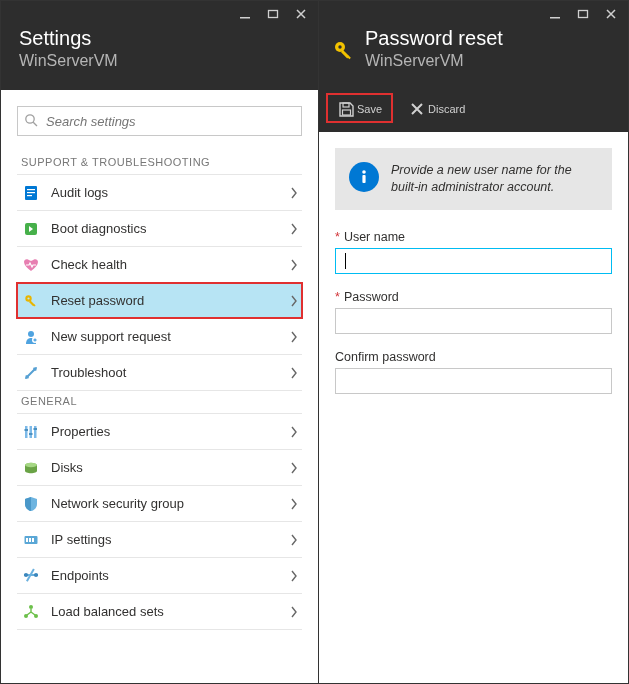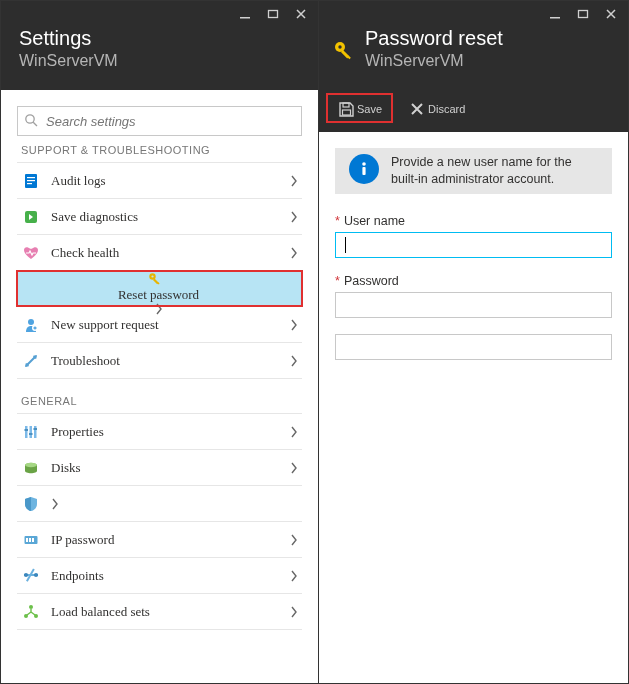--- a/index.html
+++ b/index.html
@@ -16,34 +16,34 @@
   .title { font-size: 20px; font-weight: 400; color: #fff; }
   .subtitle { font-size: 16px; color: #b5b5b5; margin-top: 2px; }
   .key-big { width: 22px; height: 22px; margin-top: 4px; }
   .toolbar { display:flex; gap: 6px; padding: 4px 8px 10px 8px; }
   .tb-btn { display:flex; flex-direction:row; align-items:center; gap:2px; padding: 6px 10px 4px 10px; cursor:pointer; color:#d0d0d0; }
   .tb-btn.highlight { outline: 2px solid #e03030; outline-offset: -1px; }
   .tb-btn .lbl { font-size: 11px; }
   .tb-ico { width:18px; height:18px; display:flex; align-items:center; justify-content:center; }
 
   .content { flex:1; overflow-y:auto; padding: 16px 16px 0 16px; }
-  .search-wrap { position: relative; margin-bottom: 8px; }
+  .search-wrap { position: relative; margin-bottom: 20px; }
   .search-input { width: 100%; height: 30px; border: 1px solid #c8c8c8; padding: 0 8px 0 28px; font-style: italic; color: #777; font-size: 13px; outline:none; }
   .search-ico { position:absolute; left:7px; top:7px; color:#a0a0a0; }
 
   .section-head { font-size: 11px; letter-spacing: 0.5px; color: #777; margin: 4px 0 6px 4px; }
-  .menu-list { border-top: 1px solid #e6e6e6; margin-bottom: 16px; font-family: Liberation Serif, serif; }
+  .menu-list { border-top: 1px solid #e6e6e6; margin-bottom: 4px; }
   .menu-item { display:flex; align-items:center; height: 36px; border-bottom: 1px solid #e6e6e6; cursor:pointer; padding: 0 4px 0 2px; position:relative; }
-  .menu-item.selected { background: #b7e4f4; flex-direction: column; }
+  .menu-item.selected { background: #b7e4f4; }
   .menu-item.red-outline::after { content:""; position:absolute; inset: -1px -1px -1px -1px; border: 2px solid #e03030; pointer-events:none; }
   .m-ico { width: 24px; display:flex; justify-content:center; align-items:center; margin-right: 8px; }
   .m-lbl { flex:1; color:#323130; font-size: 13px; }
   .m-chev { color:#666; }
 
-  .info-box { background: #e6e6e6; display:flex; align-items:flex-start; gap: 12px; padding: 6px 14px; margin-bottom: 20px; }
+  .info-box { background: #e6e6e6; display:flex; align-items:flex-start; gap: 12px; padding: 14px 14px; margin-bottom: 20px; font-style: italic; }
   .info-ico { width: 30px; height:30px; border-radius:50%; background:#0078d4; display:flex; align-items:center; justify-content:center; flex-shrink:0; }
   .info-txt { font-size: 12.5px; color:#323130; line-height: 1.35; }
 
   .field { margin-bottom: 16px; }
   .field-label { font-size: 12.5px; margin-bottom: 4px; display:flex; gap:4px; }
   .req { color: #d13438; }
   .tinput { width: 100%; height: 26px; border: 1px solid #c8c8c8; padding: 0 6px; font-size: 13px; outline:none; }
   .tinput.focused { border-color: #00bcf2; }
   .caret { display:inline-block; width:1px; height:16px; background:#000; vertical-align:middle; margin-top:4px; margin-left:3px; }
 
@@ -110,21 +110,21 @@
               </svg>
             </span>
         </div>
         <div class="menu-item">
           <span class="m-ico">
               <svg width="16" height="16">
                 <rect x="2" y="2" width="12" height="12" rx="2" fill="#46b04a"></rect>
                 <path d="M6 5 L10 8 L6 11 Z" fill="#fff"></path>
               </svg>
             </span>
-          <span class="m-lbl">Save diagnostics</span>
+          <span class="m-lbl">Boot diagnostics</span>
           <span class="m-chev">
               <svg width="8" height="12">
                 <path d="M2 1 L6 6 L2 11" fill="none" stroke="#666" stroke-width="1.4"></path>
               </svg>
             </span>
         </div>
         <div class="menu-item">
           <span class="m-ico">
               <svg width="16" height="16">
                 <path d="M8 14 C4 11 1 8 1 5 C1 3 3 1.5 5 2.5 C6 3 8 4 8 4 C8 4 10 3 11 2.5 C13 1.5 15 3 15 5 C15 8 12 11 8 14 Z" fill="#e77fb1"></path>
@@ -222,36 +222,37 @@
               </svg>
             </span>
         </div>
         <div class="menu-item">
           <span class="m-ico">
               <svg width="16" height="16">
                 <path d="M8 1 L14 3 L14 8 C14 12 11 14.5 8 15 C5 14.5 2 12 2 8 L2 3 Z" fill="#6db4e0"></path>
                 <path d="M8 1 L8 15 C5 14.5 2 12 2 8 L2 3 Z" fill="#4a98c9"></path>
               </svg>
             </span>
+          <span class="m-lbl">Network security group</span>
           <span class="m-chev">
               <svg width="8" height="12">
                 <path d="M2 1 L6 6 L2 11" fill="none" stroke="#666" stroke-width="1.4"></path>
               </svg>
             </span>
         </div>
         <div class="menu-item">
           <span class="m-ico">
               <svg width="16" height="16">
                 <rect x="1.5" y="4" width="13" height="8" rx="1" fill="#5aa7d6"></rect>
                 <rect x="3" y="6" width="2" height="4" fill="#fff"></rect>
                 <rect x="6" y="6" width="2" height="4" fill="#fff"></rect>
                 <rect x="9" y="6" width="2" height="4" fill="#fff"></rect>
               </svg>
             </span>
-          <span class="m-lbl">IP password</span>
+          <span class="m-lbl">IP settings</span>
           <span class="m-chev">
               <svg width="8" height="12">
                 <path d="M2 1 L6 6 L2 11" fill="none" stroke="#666" stroke-width="1.4"></path>
               </svg>
             </span>
         </div>
         <div class="menu-item">
           <span class="m-ico">
               <svg width="16" height="16">
                 <rect x="1" y="6" width="14" height="2" fill="#6ab0de"></rect>
@@ -364,18 +365,21 @@
 
       <div class="field">
         <div class="field-label">
             <span class="req">*</span>
             <span>Password</span>
           </div>
         <input type="password" class="tinput" value="" style="">
       </div>
 
       <div class="field">
+        <div class="field-label">
+            <span>Confirm password</span>
+          </div>
         <input type="password" class="tinput" value="" style="">
       </div>
     </div>
   </div>
 
 </div>
 
 </body></html>

